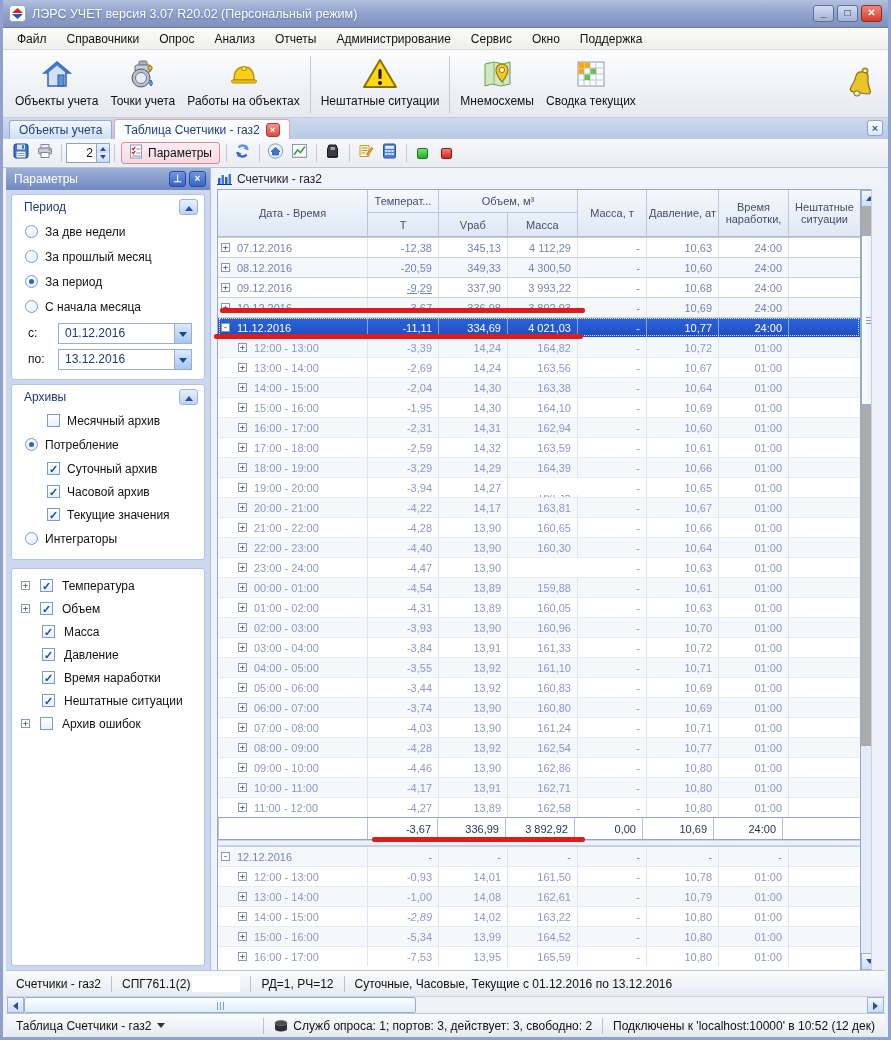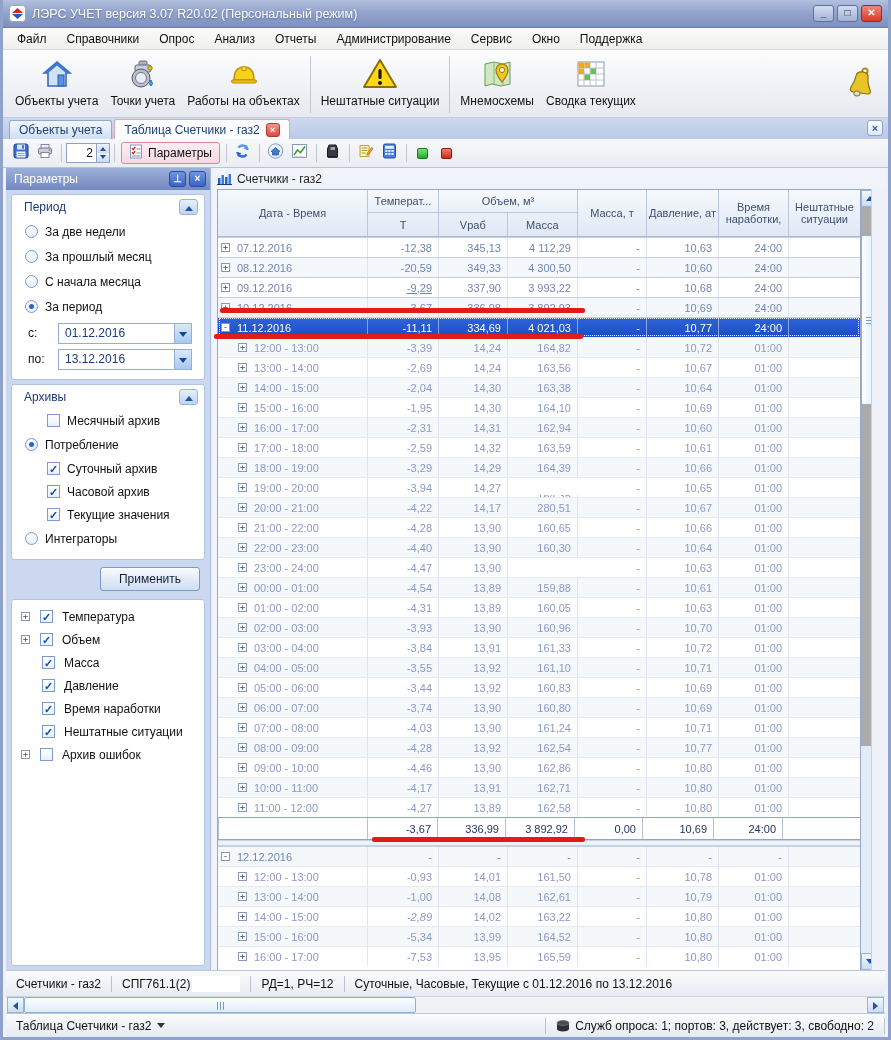--- a/index.html
+++ b/index.html
@@ -422,26 +422,26 @@
         <div id="period-options">
             <div class="opt-row">
               <span class="radio"></span>
               <span class="opt-lbl">За две недели</span>
             </div>
             <div class="opt-row">
               <span class="radio"></span>
               <span class="opt-lbl">За прошлый месяц</span>
             </div>
             <div class="opt-row">
+              <span class="radio on"></span>
+              <span class="opt-lbl">За период</span>
+            </div>
+            <div class="opt-row">
               <span class="radio"></span>
               <span class="opt-lbl">С начала месяца</span>
-            </div>
-            <div class="opt-row">
-              <span class="radio on"></span>
-              <span class="opt-lbl">За период</span>
             </div>
           </div>
         <div class="date-row">
           <div class="date-lab">с:</div>
           <div class="combo">
             <div class="combo-val">01.12.2016</div>
             <div class="combo-btn"></div>
           </div>
         </div>
         <div class="date-row">
@@ -479,23 +479,20 @@
               <span class="check">✓</span>
               <span class="opt-lbl">Текущие значения</span>
             </div>
             <div class="opt-row">
               <span class="radio"></span>
               <span class="opt-lbl">Интеграторы</span>
             </div>
           </div>
       </div>
 
-      <div class="apply-wrap">
-        <div class="apply-btn">Применить</div>
-      </div>
 
       <div class="tree-card" id="tree">
           <div class="tree-row">
             <span class="expander">+</span>
             <span class="check">✓</span>
             <span class="opt-lbl">Температура</span>
           </div>
           <div class="tree-row">
             <span class="expander">+</span>
             <span class="check">✓</span>
@@ -733,21 +730,21 @@
                 <div class="gc" style="width: 70px;">01:00</div>
                 <div class="gc" style="width: 71px; border-right: none;"></div>
               </div>
               <div class="grow hour" style="background: rgb(245, 248, 251);">
                 <div class="gc date" style="width: 150px;">
                   <span class="expander">+</span>
                   <span>20:00 - 21:00</span>
                 </div>
                 <div class="gc" style="width: 71px;">-4,22</div>
                 <div class="gc" style="width: 69px;">14,17</div>
-                <div class="gc" style="width: 70px;">280,51</div>
+                <div class="gc" style="width: 70px;">163,81</div>
                 <div class="gc" style="width: 69px;">-</div>
                 <div class="gc" style="width: 72px;">10,67</div>
                 <div class="gc" style="width: 70px;">01:00</div>
                 <div class="gc" style="width: 71px; border-right: none;"></div>
               </div>
               <div class="grow hour">
                 <div class="gc date" style="width: 150px;">
                   <span class="expander">+</span>
                   <span>21:00 - 22:00</span>
                 </div>
@@ -1080,17 +1077,18 @@
       <div class="st-sep"></div>
       <div class="st-seg" style="display:flex;align-items:center">
         <svg width="14" height="12" viewBox="0 0 14 12" style="margin-right:5px">
           <ellipse cx="7" cy="3" rx="6" ry="2.5" fill="#4a4a52"></ellipse>
           <path d="M1 3 v6 a6 2.5 0 0 0 12 0 v-6 a6 2.5 0 0 1 -12 0 Z" fill="#2e2e34"></path>
           <ellipse cx="7" cy="3" rx="6" ry="2.5" fill="none" stroke="#6a6a72" stroke-width="0.7"></ellipse>
         </svg>
         <span>Служб опроса: 1; портов: 3, действует: 3, свободно: 2</span>
       </div>
       <div class="st-sep"></div>
+      <div class="st-seg">Подключены к 'localhost:10000' в 10:52 (12 дек)</div>
     </div>
   </div>
 
   <div class="bottom-edge"></div>
 </div>
 
 </body></html>

